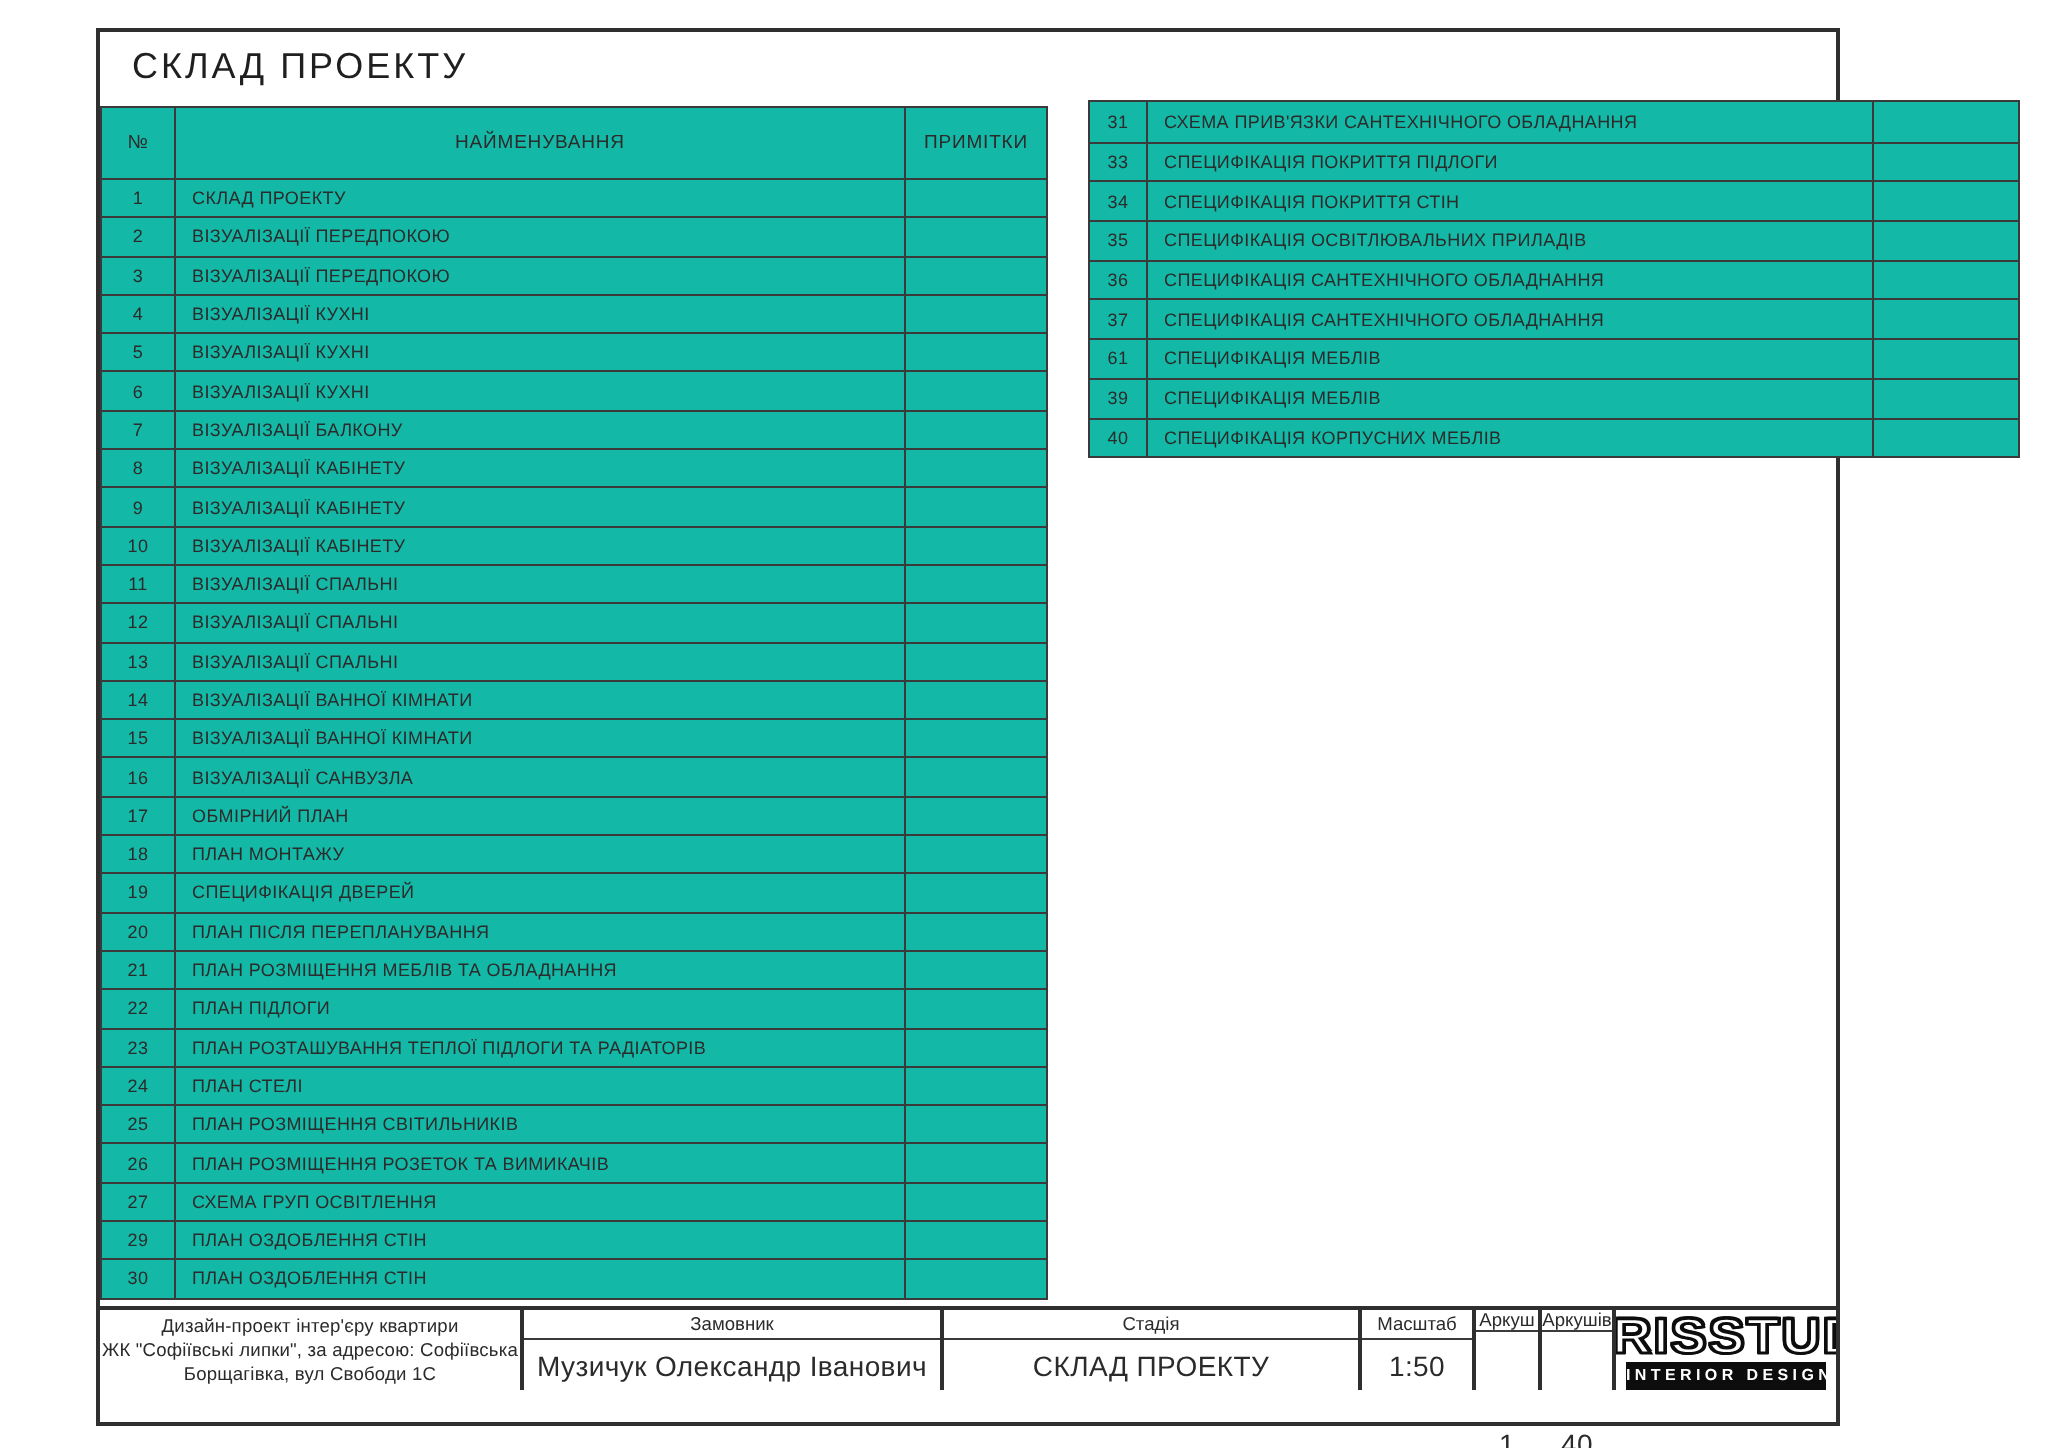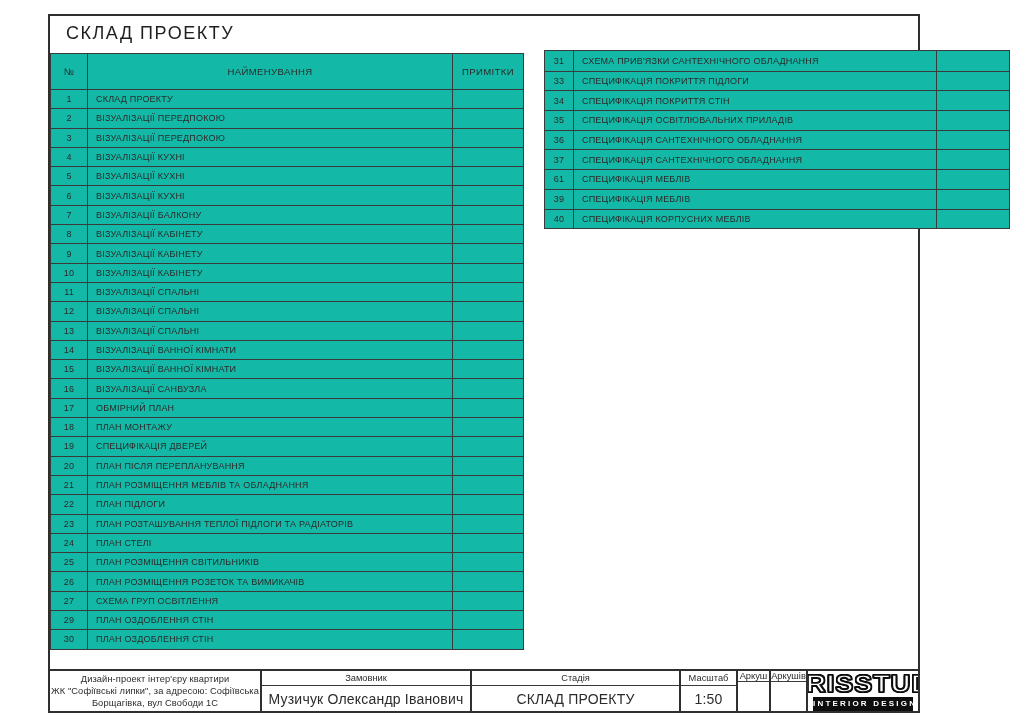--- a/index.html
+++ b/index.html
@@ -33,21 +33,21 @@
   .left-table .h-name { flex:1; border-right:1px solid #3a3a3a; }
   .left-table .h-notes { width:70px; }
 
   .right-table { left:494px; top:34px; width:466px; }
   .right-table .trow { height:19.7px; }
   .right-table .trow:first-child { border-top:none; }
   .right-table .cell-num { width:29px; }
   .right-table .cell-notes { width:72px; }
 
   
-  .title-block { position:absolute; left:0; right:0; bottom:0; height:42px;
+  .title-block { position:absolute; left:0; right:0; bottom:16px; height:42px;
     border-top:2px solid #2f2f2f; display:flex; background:#fff; }
   .tb-desc { width:210px; display:flex; flex-direction:column; justify-content:center;
     align-items:center; text-align:center; font-size:9.3px; line-height:12.3px;
     color:#2b2b2b; letter-spacing:0.1px; }
   .tb-sec { border-left:2px solid #2f2f2f; display:flex; flex-direction:column; }
   .tb-head { height:15px; border-bottom:1px solid #3a3a3a; display:flex;
     align-items:center; justify-content:center; font-size:9.3px; color:#2b2b2b;
     overflow:visible; white-space:nowrap; }
   .tb-val { flex:1; display:flex; align-items:center; justify-content:center;
     font-size:14px; color:#2b2b2b; letter-spacing:0.2px; white-space:nowrap; }

